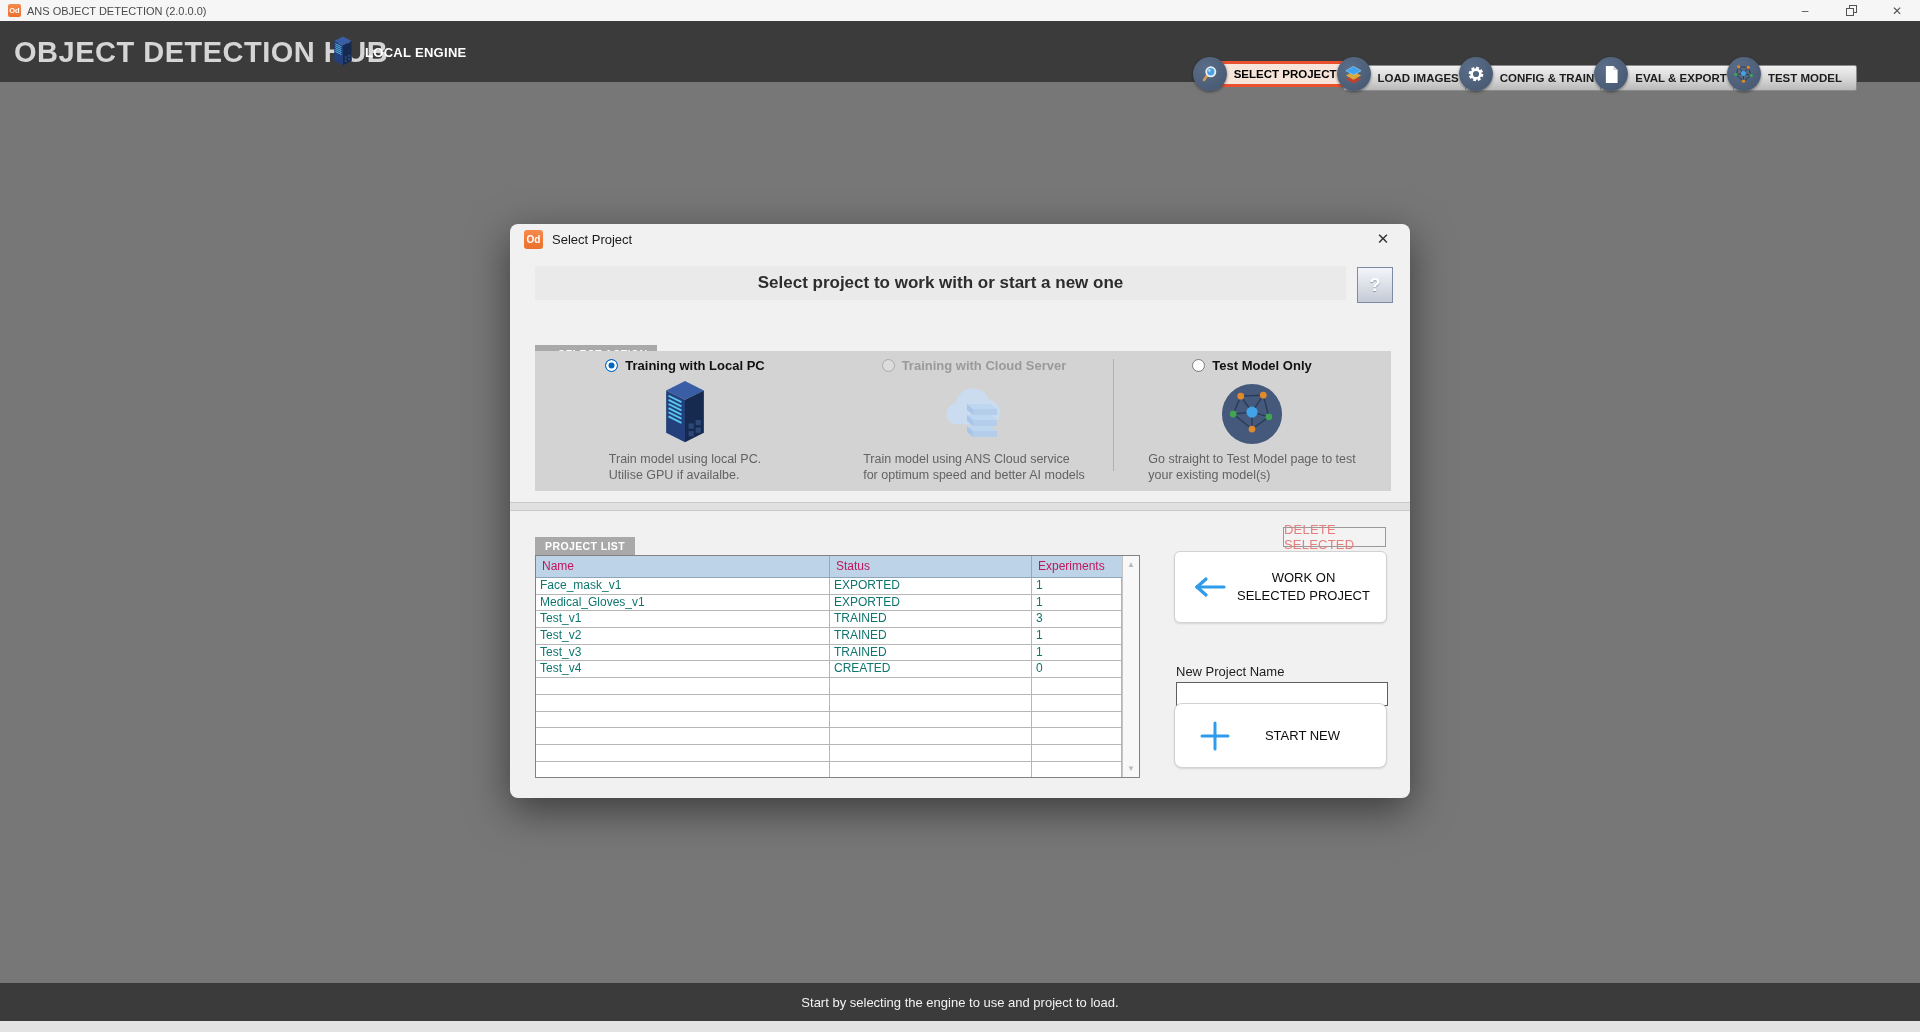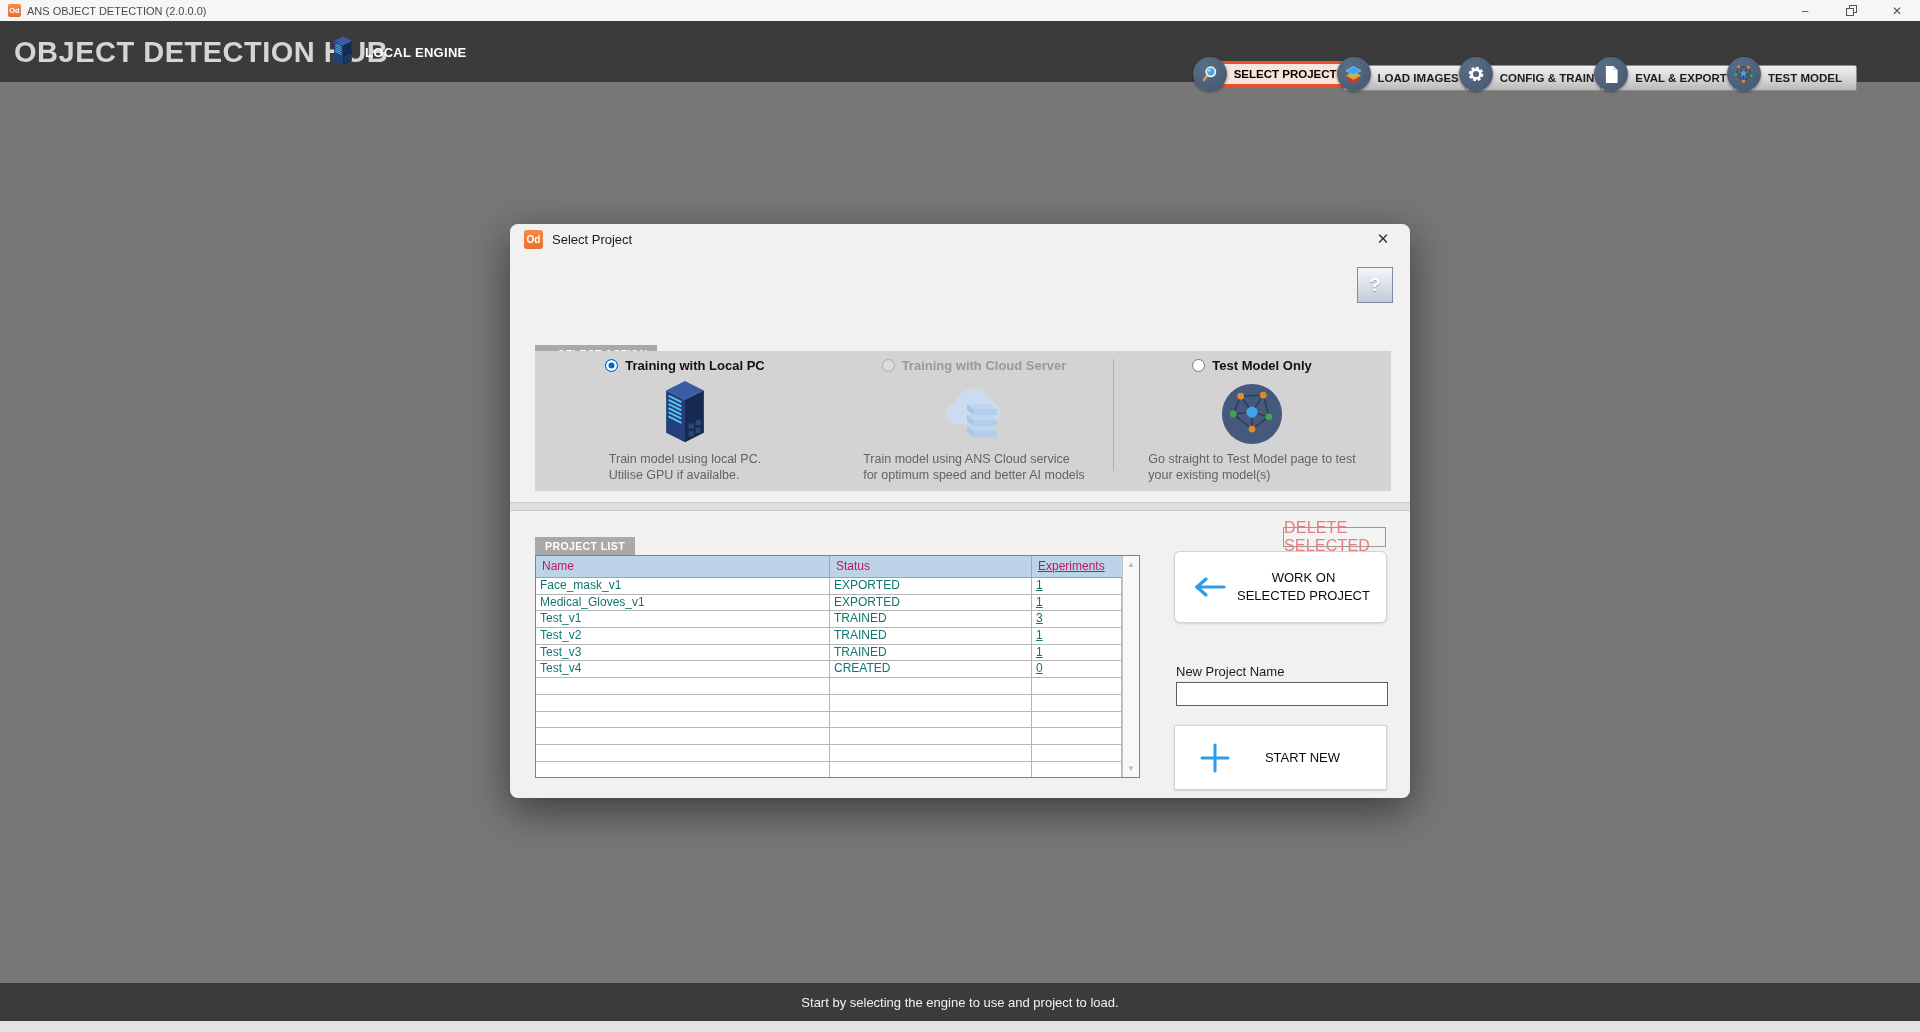--- a/index.html
+++ b/index.html
@@ -61,43 +61,43 @@
   .radio.selected { background:#0067c0; box-shadow:inset 0 0 0 2.5px #fff; border:1px solid #0067c0; }
   .radio.unselected { background:#fdfdfd; border:1px solid #7a7a7a; }
   .radio.disabled { background:#dcdcdc; border:1px solid #ababab; }
   .radio-label { font-size:13px; font-weight:700; color:#111; }
   .radio-label.disabled { color:#9a9a9a; }
   .sa-icon { height:68px; margin-top:7px; display:flex; align-items:center; justify-content:center; }
   .sa-desc { margin-top:3px; font-size:12.5px; line-height:1.28; color:#636363; text-align:left; }
 
   .section-groove { position:absolute; left:0; top:278px; width:100%; height:9px; background:#e0e0e0; border-top:1px solid #c9c9c9; border-bottom:1px solid #c9c9c9; }
 
-  .delete-btn { position:absolute; left:773px; top:303px; width:103px; height:20px; background:#f3f3f3; border:1px solid #9a9a9a; color:#e87d7d; font-size:16px; display:flex; align-items:center; justify-content:center; letter-spacing:0.2px; }
+  .delete-btn { position:absolute; left:773px; top:303px; width:103px; height:20px; background:#f3f3f3; border:1px solid #9a9a9a; color:#e87d7d; font-size:13px; display:flex; align-items:center; justify-content:center; letter-spacing:0.2px; }
 
   
   .table-wrap { position:absolute; left:25px; top:331px; width:605px; height:223px; background:#fff; border:1px solid #828282; overflow:hidden; }
   .thead { display:flex; height:22px; background:#bdd3e8; border-bottom:1px solid #8fa5b9; margin-right:17px; }
   .th { font-size:12px; color:#be185d; padding-left:6px; line-height:21px; border-right:1px solid #93a9bd; overflow:hidden; white-space:nowrap; }
   .col-name { width:294px; flex:none; }
   .col-status { width:202px; flex:none; }
-  .col-exp { flex:1; border-right:none;text-decoration:underline; }
+  .col-exp { flex:1; border-right:none; }
   .tbody { margin-right:17px; }
   .trow { display:flex; height:16.7px; border-bottom:1px solid #b6b6b6; background:#fff; }
   .tcell { font-size:12px; color:#0f766e; padding-left:4px; line-height:15.5px; border-right:1px solid #b6b6b6; overflow:hidden; white-space:nowrap; }
   .vscroll { position:absolute; right:0; top:0; bottom:0; width:17px; background:#f8f8f8; border-left:1px solid #c4c4c4; }
   .vscroll .arrow { position:absolute; left:0; width:100%; text-align:center; font-size:8px; color:#b9b9b9; }
   .vscroll .up { top:4px; }
   .vscroll .down { bottom:4px; }
 
   
   .work-btn { position:absolute; left:664px; top:327px; width:213px; height:72px; background:#fff; border:1px solid #d2d2d2; border-radius:6px; box-shadow:0 1px 2px rgba(0,0,0,0.12); display:flex; align-items:center; padding-left:16px; }
   .work-text { flex:1; text-align:center; font-size:13px; color:#0c0c0c; line-height:1.4; padding-right:6px; }
   .np-label { position:absolute; left:666px; top:440px; font-size:13px; color:#1d1d1d; }
   .np-input { position:absolute; left:666px; top:458px; width:212px; height:24px; border:1px solid #5f5f5f; background:#fff; font-size:13px; padding:0 5px; font-family:"Liberation Sans", sans-serif; }
-  .start-btn { position:absolute; left:664px; top:501px; width:213px; height:65px; background:#fff; border:1px solid #d2d2d2; border-radius:0; box-shadow:0 1px 2px rgba(0,0,0,0.12); display:flex; align-items:center; padding-left:24px; }
+  .start-btn { position:absolute; left:664px; top:479px; width:213px; height:65px; background:#fff; border:1px solid #d2d2d2; border-radius:8px; box-shadow:0 1px 2px rgba(0,0,0,0.12); display:flex; align-items:center; padding-left:24px; }
   .start-text { flex:1; text-align:center; font-size:13px; color:#0c0c0c; padding-right:12px; }
 </style>
 </head>
 <body>
 
 <div class="titlebar">
   <span class="od-icon">Od</span>
   <span class="titlebar-title">ANS OBJECT DETECTION (2.0.0.0)</span>
   <div class="win-controls">
     <span class="win-btn">–</span>
@@ -204,20 +204,23 @@
 
 <div class="main-area"></div>
 
 <div class="dialog">
   <div class="dialog-titlebar">
     <span class="od-icon">Od</span>
     <span class="dialog-title">Select Project</span>
     <span class="dialog-close">✕</span>
   </div>
 
+  <div class="dialog-heading-bar">
+    <span class="dialog-heading">Select project to work with or start a new one</span>
+  </div>
   <div class="help-btn">?</div>
 
   <div class="group-label" style="left:25px; top:121px;padding-left:23px;">SELECT ACTION</div>
   <div class="sa-body">
     <div class="sa-divider"></div>
 
     <div class="sa-col sa-col2">
       <div class="radio-row">
         <span class="radio disabled"></span>
         <span class="radio-label disabled">Training with Cloud Server</span>

